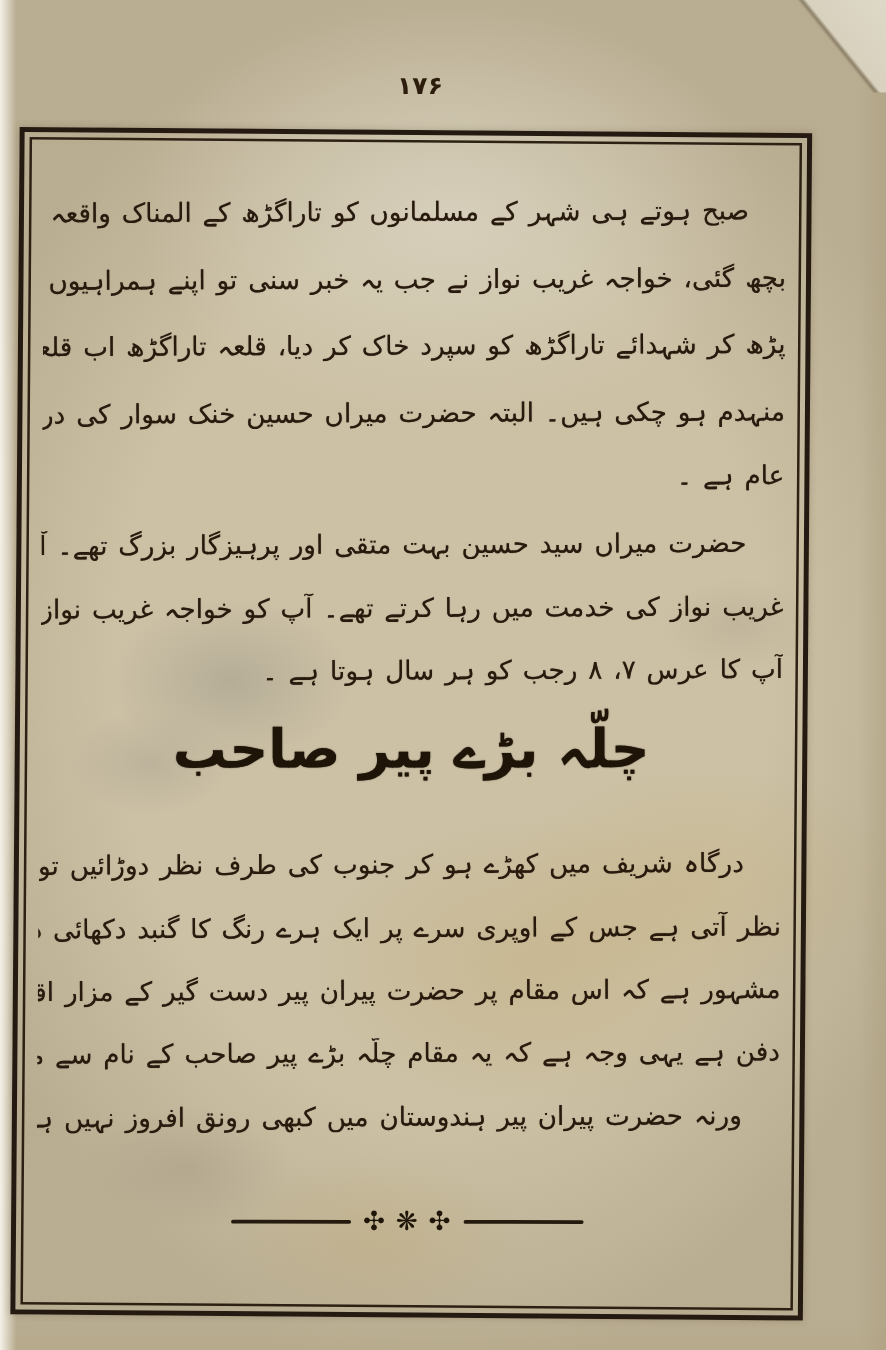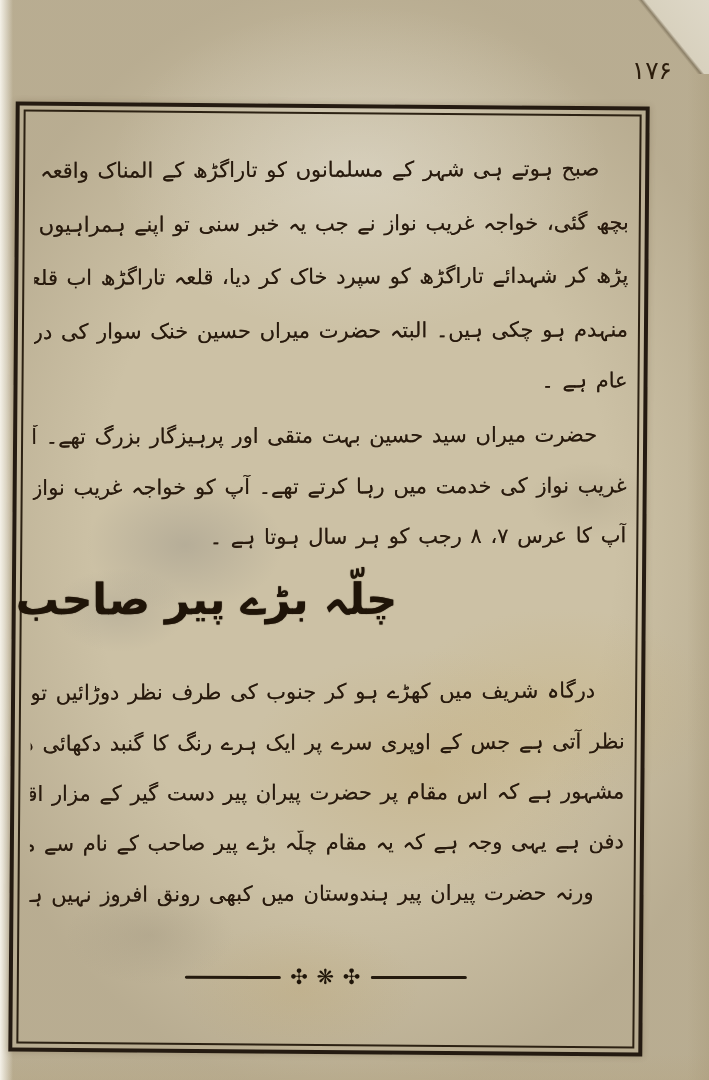--- a/index.html
+++ b/index.html
@@ -26,21 +26,21 @@
       radial-gradient(ellipse 320px 210px at 360px 170px,rgba(226,222,210,0.50),transparent 78%),
       radial-gradient(ellipse 420px 560px at 354px 540px,rgba(0,0,0,0) 62%,rgba(115,100,75,0.22) 100%);
   }
   .corner-fold{
     position:absolute;top:0;right:0;width:86px;height:74px;
     background:linear-gradient(231deg,#ded8c8 0%,#d8d1be 44%,rgba(60,48,30,0.35) 46.5%,rgba(60,48,30,0) 49%);
   }
   
   .pageno{
     position:absolute;top:56px;left:0;width:672px;
-    font-size:25px;font-weight:normal;
+    text-align:center;font-size:20px;font-weight:bold;
     letter-spacing:11px;color:#2c1d0c;direction:rtl;
   }
   
   .frame{
     position:absolute;left:12px;top:104px;width:626px;height:942px;
     border:4px solid #241a11;
     transform:rotate(0.45deg);transform-origin:50% 50%;
     box-shadow:0 0 6px rgba(80,60,30,0.25);
   }
   .frame-inner{
@@ -51,21 +51,21 @@
   .tl{
     position:absolute;left:16px;right:16px;
     direction:rtl;text-align:right;white-space:nowrap;overflow:hidden;
     font-size:21px;color:#281a0d;word-spacing:2px;
     transform:rotate(-0.7deg);transform-origin:100% 50%;
     text-shadow:0 0 0.6px rgba(40,26,13,0.7);
   }
   .ind{text-indent:30px;}
   .heading{
     position:absolute;top:466px;left:0;right:0;
-    direction:rtl;text-align:left;white-space:nowrap;
+    direction:rtl;text-align:center;white-space:nowrap;
     font-size:43px;font-weight:bold;color:#1f1408;
     transform:rotate(-0.5deg);
     text-shadow:0 0 1px rgba(31,20,8,0.8);
   }
   
   .divider{
     position:absolute;top:852px;left:0;right:0;height:34px;
     display:flex;align-items:center;justify-content:center;gap:9px;
     color:#241a0e;transform:rotate(-0.4deg);
   }

